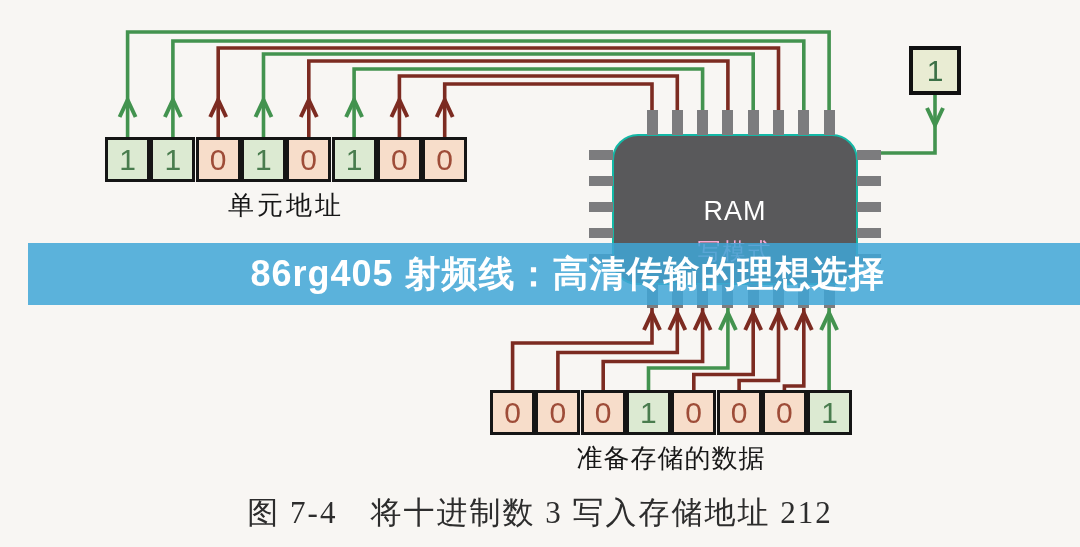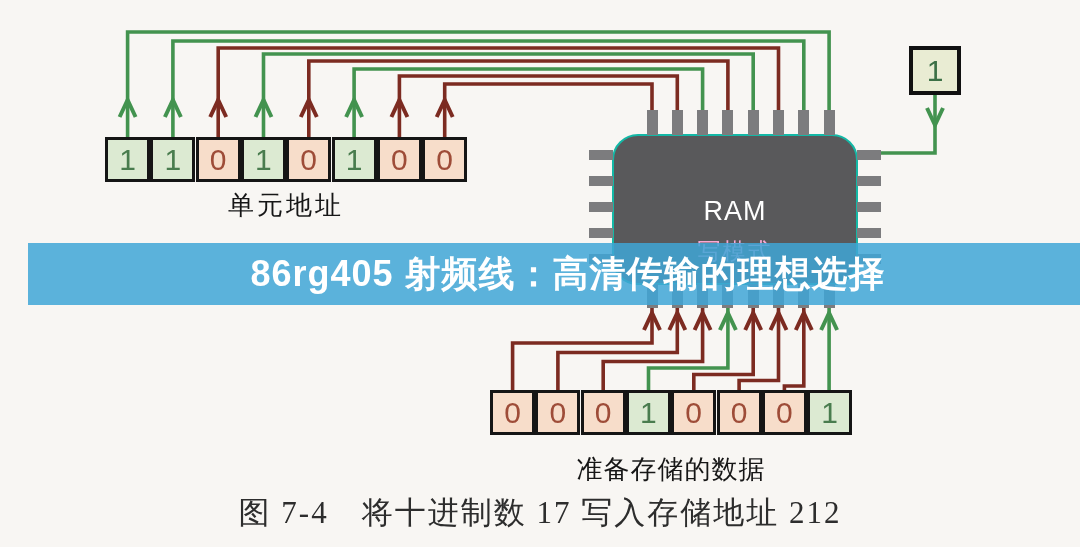--- a/index.html
+++ b/index.html
@@ -211,21 +211,21 @@
       <div class="cell" style="left: 716.5px; top: 390px; background: rgb(247, 221, 202);">
         <span style="color: rgb(158, 76, 56);">0</span>
       </div>
       <div class="cell" style="left: 761.8px; top: 390px; background: rgb(247, 221, 202);">
         <span style="color: rgb(158, 76, 56);">0</span>
       </div>
       <div class="cell" style="left: 807.1px; top: 390px; background: rgb(220, 234, 210);">
         <span style="color: rgb(73, 124, 78);">1</span>
       </div>
     </div>
-  <div class="reg-label" style="left:490px;top:452px;width:362px;letter-spacing:1px;">准备存储的数据</div>
-
-  <div id="caption">图 7-4　将十进制数 17 写入存储地址 212</div>
+  <div class="reg-label" style="left:490px;top:441px;width:362px;letter-spacing:1px;">准备存储的数据</div>
+
+  <div id="caption">图 7-4　将十进制数 3 写入存储地址 212</div>
 
   <div id="banner" style="background: rgba(63, 166, 214, 0.85); margin-left: 28px;">
     <span id="banner-text">86rg405 射频线：高清传输的理想选择</span>
   </div>
 
 </div>
 
 </body></html>

